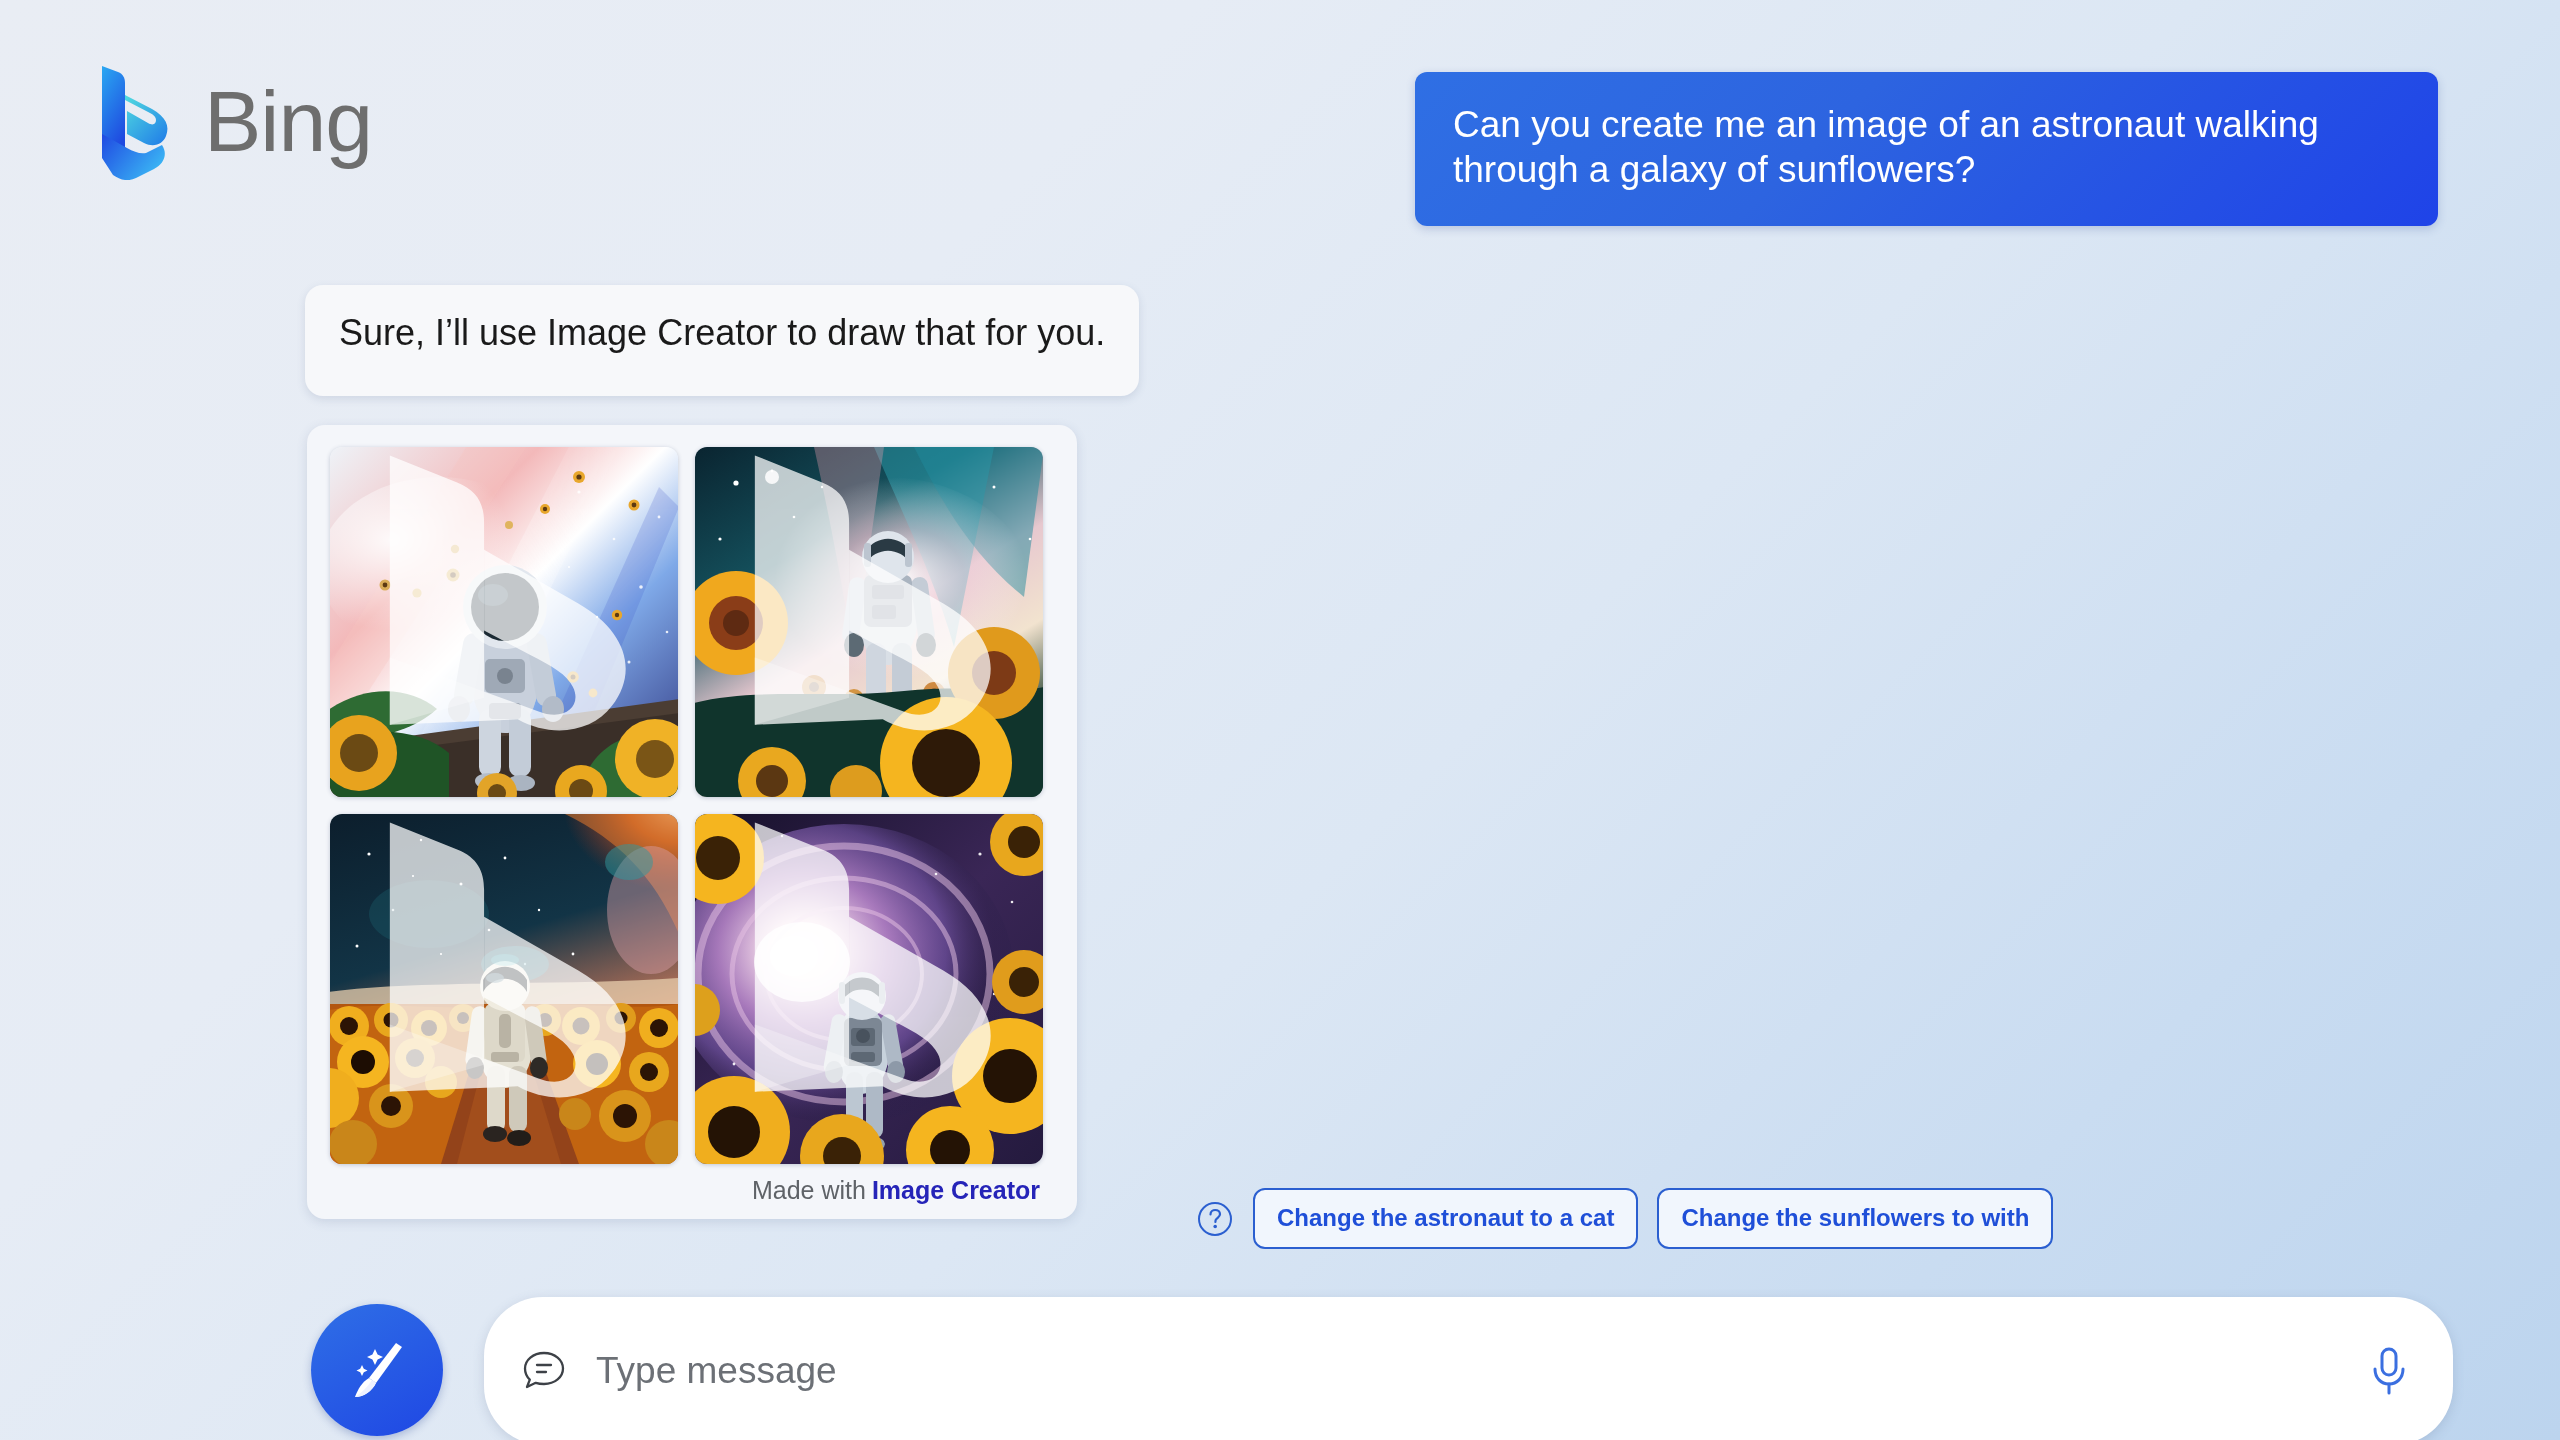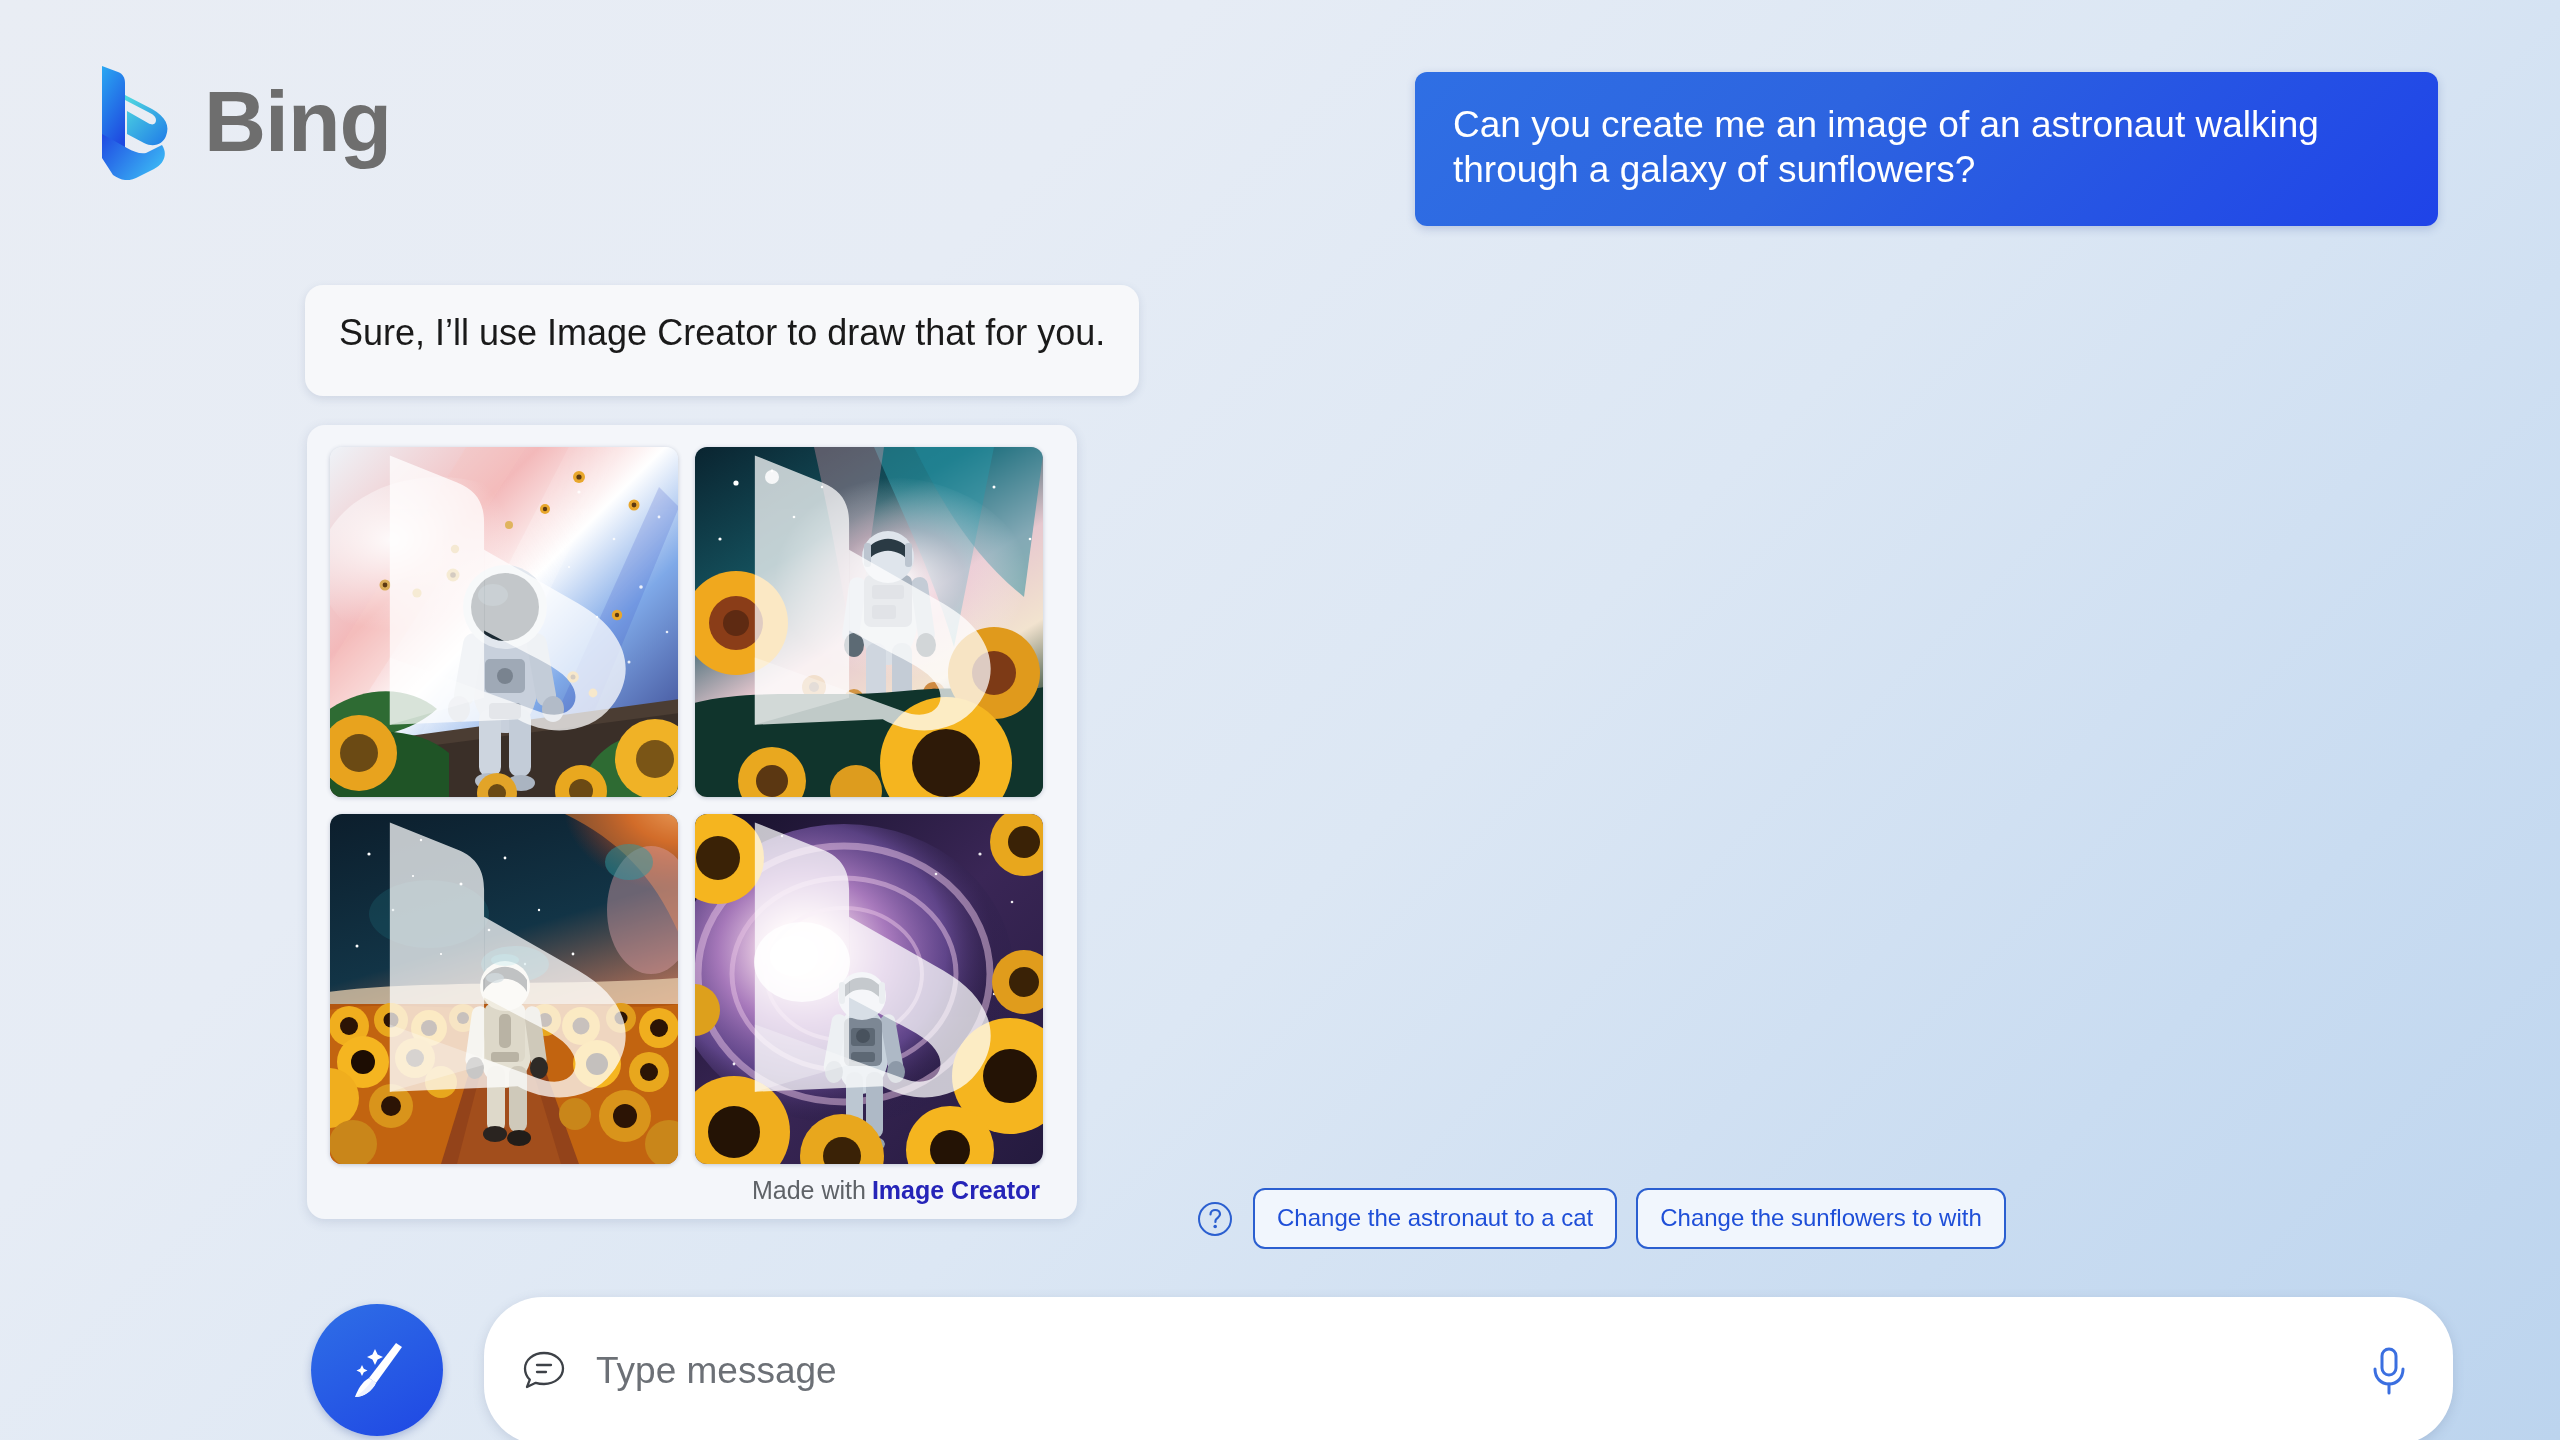--- a/index.html
+++ b/index.html
@@ -21,21 +21,21 @@
     position: absolute;
     left: 96px;
     top: 62px;
     display: flex;
     align-items: center;
     gap: 26px;
   }
   .logo-mark { width: 82px; height: 118px; display: block; }
   .logo-text {
     font-size: 86px;
-    font-weight: 700;
+    font-weight: 400;
     color: #6e6e6e;
     letter-spacing: -1px;
     line-height: 1;
   }
 
   
   .user-bubble {
     position: absolute;
     right: 122px;
     top: 72px;
@@ -112,21 +112,21 @@
     top: 1188px;
     display: flex;
     align-items: center;
     gap: 19px;
   }
   .help-icon { width: 38px; height: 38px; display: block; }
   .chip {
     border: 2px solid #2b5fd0;
     background: #f1f6fd;
     color: #1f4fd8;
-    font-weight: normal;
+    font-weight: bold;
     font-size: 24px;
     padding: 14px 22px 15px 22px;
     border-radius: 12px;
     white-space: nowrap;
     font-family: "Liberation Sans", sans-serif;
     cursor: pointer;
   }
 
   
   .new-topic-btn {

